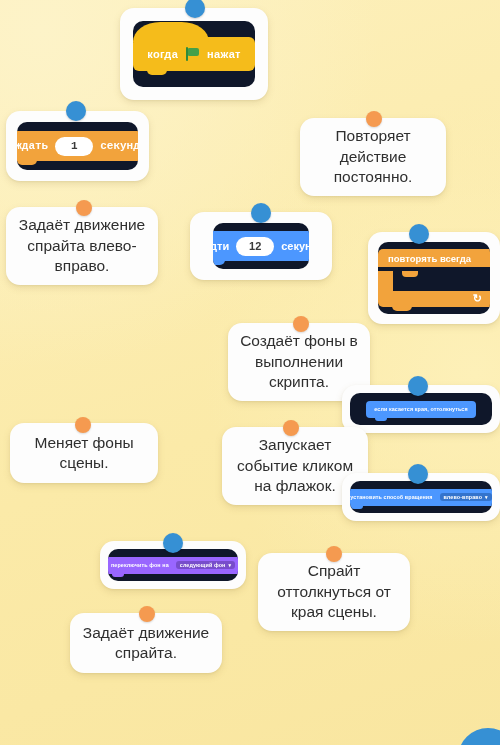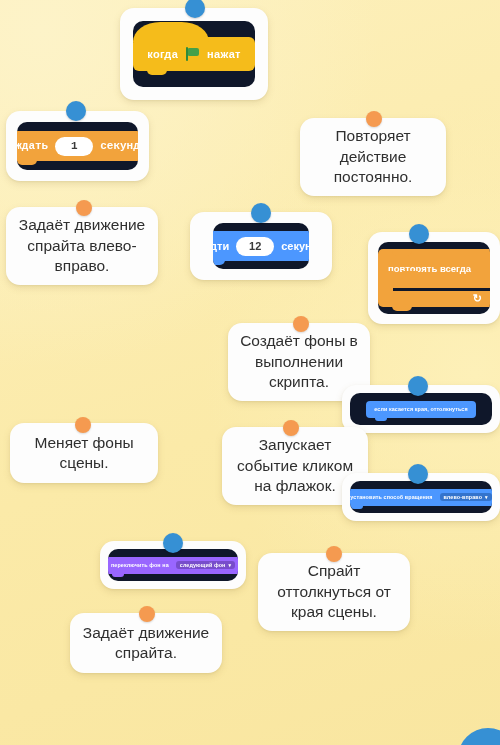--- a/index.html
+++ b/index.html
@@ -195,21 +195,21 @@
   
   .cblock {
     position: relative;
     width: 118px;
     height: 58px;
     font-size: 9.5px;
   }
   .cblock .c-top {
     position: absolute;
     left: 0; top: 0;
-    width: 118px; height: 39px;
+    width: 118px; height: 18px;
     background: #f2a33c;
     border-radius: 5px 5px 0 0;
     display: flex;
     align-items: center;
     padding-left: 10px;
     box-sizing: border-box;
     color: #fff;
     font-weight: bold;
   }
   .cblock .c-arm {

